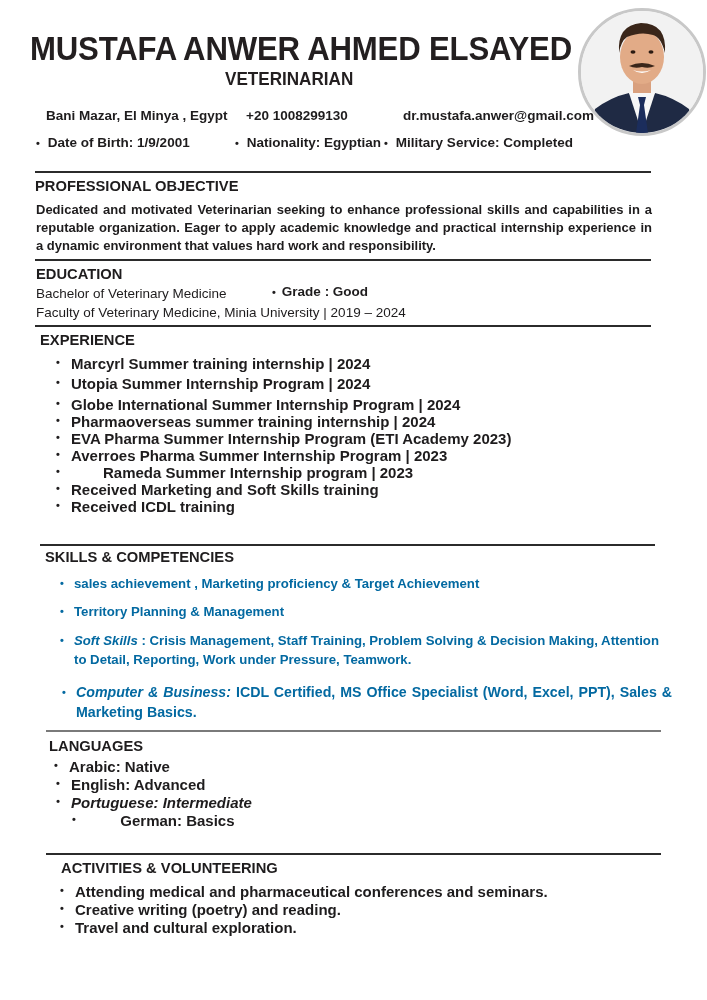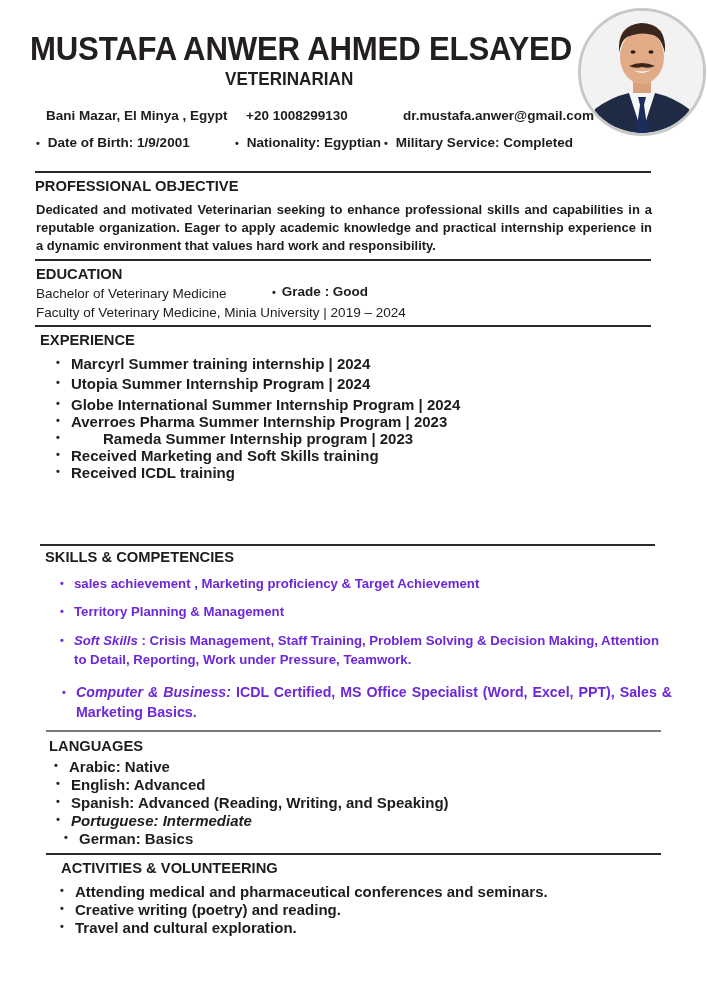--- a/index.html
+++ b/index.html
@@ -12,21 +12,21 @@
   .info { top:135px; font-size:13.5px; font-weight:bold; color:#1e1c1d; }
   .info .dot { display:inline-block; margin-right:8px; font-size:11px; }
   .rule { position:absolute; height:1.5px; background:#2b2b2b; }
   .rule.grey { background:#7a7a7a; height:2px; }
   .sec { position:absolute; font-size:15.5px; font-weight:bold; color:#1e1c1d; white-space:nowrap; transform:scaleX(0.95); transform-origin:left top; }
   .para { position:absolute; left:36px; top:201px; width:616px; font-size:13px; font-weight:bold; line-height:18px; text-align:justify; color:#1e1c1d; }
   .edu { position:absolute; font-size:13.5px; color:#1e1c1d; white-space:nowrap; }
   ul.list { position:absolute; margin:0; padding:0; list-style:none; }
   ul.list li { position:relative; font-size:15px; font-weight:bold; white-space:nowrap; color:#1e1c1d; }
   ul.list li::before { content:"•"; position:absolute; left:-15px; font-size:11px; top:1px; }
-  .skill { position:absolute; left:74px; font-size:13.2px; font-weight:bold; color:#6d28d9; line-height:19px; }
+  .skill { position:absolute; left:74px; font-size:13.2px; font-weight:bold; color:#0369a1; line-height:19px; }
   .skill::before { content:"•"; position:absolute; left:-14px; font-size:11px; }
   .skill i { font-style:italic; }
   .skill.big { font-size:14.2px; line-height:20px; left:76px; }
   .photo { position:absolute; left:578px; top:8px; width:122px; height:122px; border-radius:50%; border:3px solid #c8c8c8; overflow:hidden; background:#f4f4f4; }
 </style>
 </head>
 <body>
 
 <div class="abs name">MUSTAFA ANWER AHMED ELSAYED</div>
 <div class="abs role">VETERINARIAN</div>
@@ -64,41 +64,42 @@
 <div class="edu" style="left:36px; top:286px;">Bachelor of Veterinary Medicine</div>
 <div class="edu" style="left:272px; top:284px; font-weight:bold;"><span style="font-size:11px; margin-right:6px;">•</span><span>Grade : Good</span></div>
 <div class="edu" style="left:36px; top:305px;">Faculty of Veterinary Medicine, Minia University | 2019 – 2024</div>
 
 <div class="rule" style="left:35px; top:325px; width:616px;"></div>
 <div class="sec" style="left:40px; top:331px;">EXPERIENCE</div>
 <ul class="list" style="left:71px; top:355px;">
   <li style="height:20px;">Marcyrl Summer training internship | 2024</li>
   <li style="height:21px;">Utopia Summer Internship Program | 2024</li>
   <li style="height:17px;">Globe International Summer Internship Program | 2024</li>
+  <li style="height:17px;">Pharmaoverseas summer training internship | 2024</li>
+  <li style="height:17px;">EVA Pharma Summer Internship Program (ETI Academy 2023)</li>
   <li style="height:17px;">Averroes Pharma Summer Internship Program  | 2023</li>
   <li style="height:17px;padding-left:32px;">Rameda Summer Internship program  | 2023</li>
   <li style="height:17px;">Received Marketing and Soft Skills training</li>
   <li style="height:17px;">Received ICDL training</li>
 </ul>
 
 <div class="rule" style="left:40px; top:544px; width:615px;"></div>
 <div class="sec" style="left:45px; top:548px;">SKILLS &amp; COMPETENCIES</div>
 <div class="skill" style="top:574px; white-space:nowrap;">sales achievement  ,  Marketing proficiency &amp; Target Achievement</div>
 <div class="skill" style="top:602px; white-space:nowrap;">Territory Planning &amp; Management</div>
 <div class="skill" style="top:631px; width:600px;"><i>Soft Skills</i><span> : Crisis Management, Staff Training, Problem Solving &amp; Decision Making, Attention to Detail, Reporting, Work under Pressure, Teamwork.</span></div>
 <div class="skill big" style="top:682px; width:596px; text-align:justify;"><i>Computer &amp; Business:</i><span> ICDL Certified, MS Office Specialist (Word, Excel, PPT), Sales &amp; Marketing Basics.</span></div>
 
 <div class="rule grey" style="left:46px; top:730px; width:615px;"></div>
 <div class="sec" style="left:49px; top:737px;">LANGUAGES</div>
 <ul class="list" style="left:69px; top:758px;">
   <li style="height:18px;">Arabic: Native</li>
   <li style="height:18px; left:2px;">English: Advanced</li>
-  <li style="height:18px; left:2px;">Spanish: Advanced (Reading, Writing, and Speaking)</li>
   <li style="height:18px; left:2px;font-style:italic;">Portuguese: Intermediate</li>
-  <li style="height:18px; left:10px;">German: Basics</li>
+  <li style="height:18px; left:18px;text-align:center;">German: Basics</li>
 </ul>
 
 <div class="rule" style="left:46px; top:853px; width:615px;"></div>
 <div class="sec" style="left:61px; top:859px;">ACTIVITIES &amp; VOLUNTEERING</div>
 <ul class="list" style="left:75px; top:883px;">
   <li style="height:18px;">Attending medical and pharmaceutical conferences and seminars.</li>
   <li style="height:18px;">Creative writing (poetry) and reading.</li>
   <li style="height:18px;">Travel and cultural exploration.</li>
 </ul>
 

